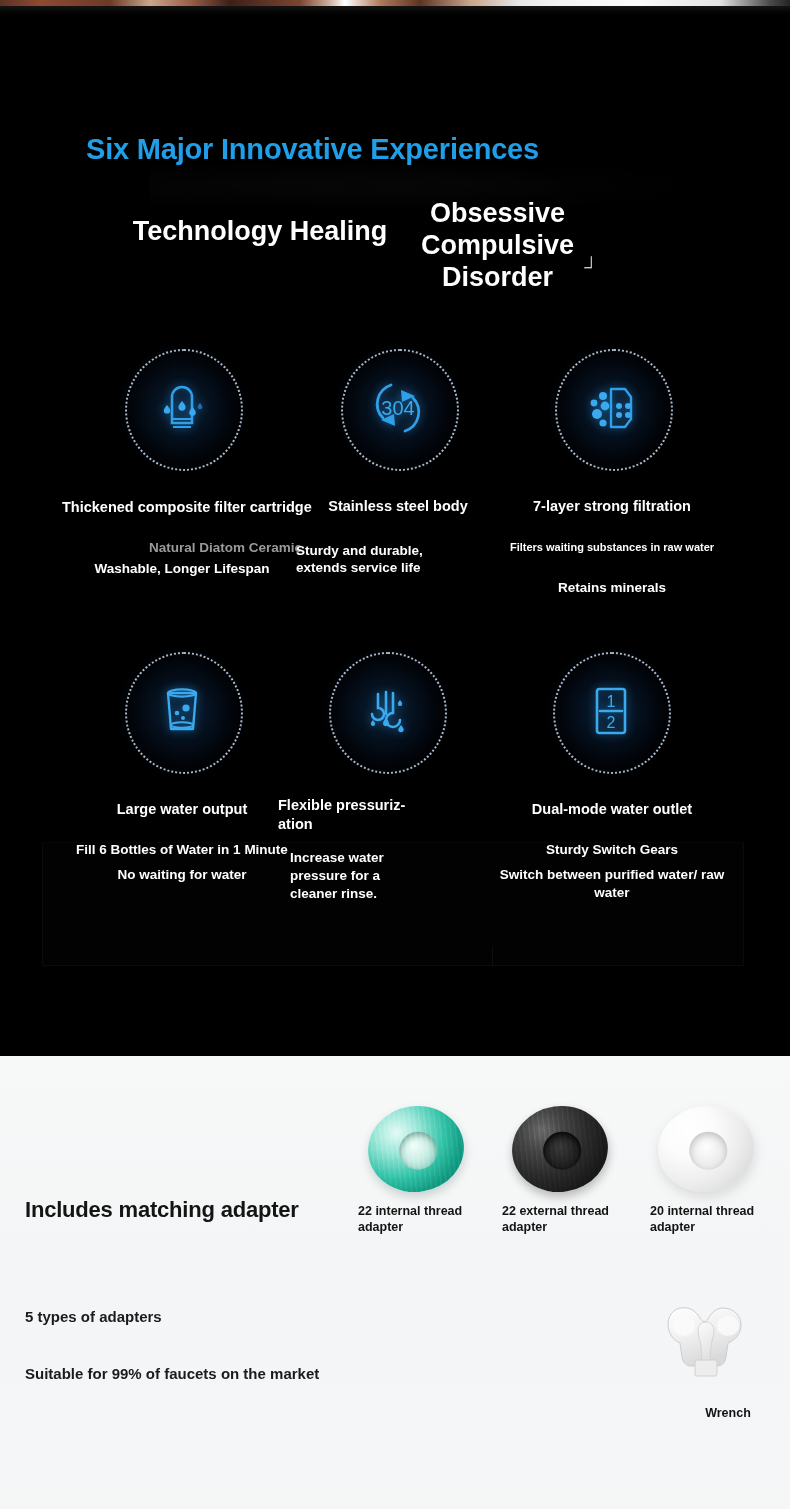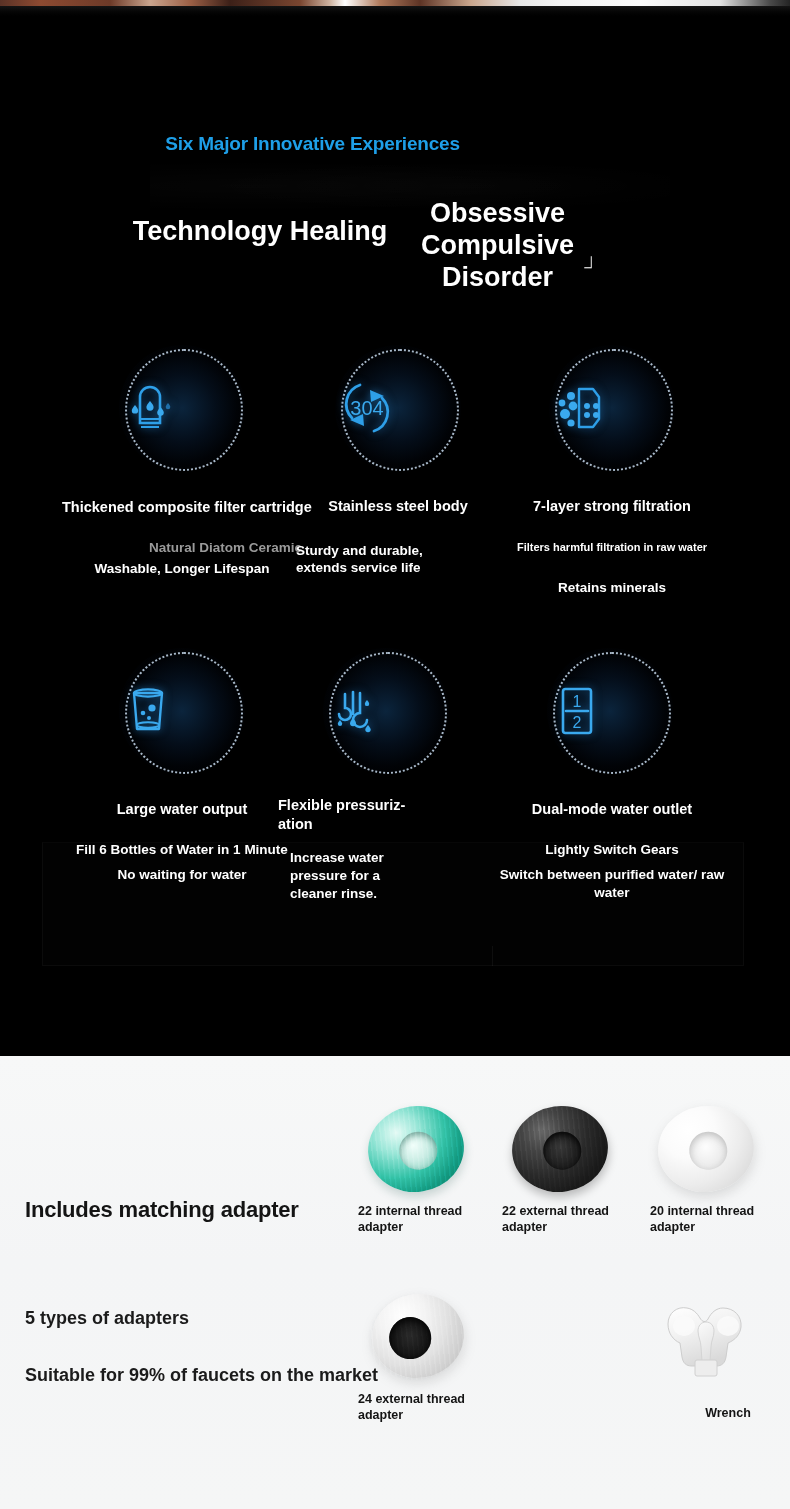--- a/index.html
+++ b/index.html
@@ -73,21 +73,21 @@
       radial-gradient(ellipse at 20% 50%, rgba(255,255,255,0.018) 0%, transparent 60%),
       radial-gradient(ellipse at 60% 50%, rgba(255,255,255,0.015) 0%, transparent 60%);
     pointer-events: none;
   }
 
   .headline {
     position: absolute;
     left: 0; top: 117px;
     width: 625px;
     text-align: center;
-    font-size: 19px;
+    font-size: 29px;
     font-weight: bold;
     letter-spacing: -0.2px;
     color: #1e9fe8;
   }
 
   .subheads {
     position: absolute;
     left: 0; top: 182px;
     width: 790px;
     height: 120px;
@@ -152,20 +152,21 @@
     width: 114px; height: 118px;
     border-radius: 50%;
     border: 2px dotted rgba(205,225,245,0.82);
   }
   .icon-art {
     position: absolute;
     left: 0; top: 0;
     width: 126px; height: 126px;
     display: flex;
     align-items: center;
+    justify-content: center;
   }
   .icon-art svg { display: block; filter: drop-shadow(0 0 4px rgba(40,150,230,0.55)); }
 
   .feat-title {
     margin-top: 26px;
     color: #ffffff;
     font-size: 14.5px;
     font-weight: bold;
     line-height: 1.28;
     white-space: nowrap;
@@ -220,21 +221,21 @@
     position: absolute;
     left: 25px; top: 141px;
     font-size: 22px;
     font-weight: bold;
     color: #141414;
     letter-spacing: -0.2px;
   }
   .adapter-note {
     position: absolute;
     left: 25px;
-    font-size: 18px;
+    font-size: 15px;
     font-weight: bold;
     color: #1b1b1b;
   }
   .adapter-note.n1 { top: 252px; }
   .adapter-note.n2 { top: 309px; }
 
   .products {
     position: absolute;
     left: 0; top: 0;
     width: 790px; height: 453px; border-radius: 6px;
@@ -484,21 +485,21 @@
               <circle cx="16" cy="37" r="5" fill="#3aa9ee"></circle>
               <circle cx="22" cy="46" r="3.6" fill="#3aa9ee"></circle>
               <circle cx="38" cy="29" r="3" fill="#3aa9ee"></circle>
               <circle cx="47" cy="29" r="3" fill="#3aa9ee"></circle>
               <circle cx="38" cy="38" r="3" fill="#3aa9ee"></circle>
               <circle cx="47" cy="38" r="3" fill="#3aa9ee"></circle>
             </svg>
           </div>
         </div>
         <div class="feat-title">7-layer strong filtration</div>
-        <div class="feat-sub small">Filters harmful filtration in raw water</div>
+        <div class="feat-sub small">Filters waiting substances in raw water</div>
         <div class="feat-sub2">Retains minerals</div>
       </div>
 
       <div class="feature c0 r1">
         <div class="icon-wrap">
           <div class="icon-glow"></div>
           <div class="icon-ring"></div>
           <div class="icon-art">
             <svg width="58" height="62" viewBox="0 0 58 62" fill="none">
               <path d="M15 13h28l-3 36H18z" stroke="#3aa9ee" stroke-width="2.4" fill="none" stroke-linejoin="round"></path>
@@ -542,21 +543,21 @@
           <div class="icon-art">
             <svg width="58" height="62" viewBox="0 0 58 62" fill="none">
               <rect x="16" y="9" width="28" height="44" rx="2.5" stroke="#3aa9ee" stroke-width="2.6" fill="none"></rect>
               <path d="M19 31h22" stroke="#3aa9ee" stroke-width="2.6" stroke-linecap="round"></path>
               <text x="30" y="27" text-anchor="middle" fill="#3aa9ee" font-family="Liberation Sans, sans-serif" font-size="16" font-weight="normal">1</text>
               <text x="30" y="48" text-anchor="middle" fill="#3aa9ee" font-family="Liberation Sans, sans-serif" font-size="16" font-weight="normal">2</text>
             </svg>
           </div>
         </div>
         <div class="feat-title">Dual-mode water outlet</div>
-        <div class="feat-sub">Lightly Switch Gears</div>
+        <div class="feat-sub">Sturdy Switch Gears</div>
         <div class="feat-sub2">Switch between purified water/ raw water</div>
       </div>
 
     </div>
   </div>
 
   <div class="light-section">
 
     <div class="adapter-heading">Includes matching adapter</div>
     <div class="adapter-note n1">5 types of adapters</div>
@@ -580,27 +581,20 @@
         <div class="product-caption">22 external thread adapter</div>
       </div>
 
       <div class="product p2">
         <div class="product-img">
           <div class="ring white"></div>
         </div>
         <div class="product-caption">20 internal thread adapter</div>
       </div>
 
-      <div class="product p3">
-        <div class="product-img">
-          <div class="ring thread"></div>
-          <div class="ring-ridges"></div>
-        </div>
-        <div class="product-caption">24 external thread adapter</div>
-      </div>
 
 
       <div class="product p5">
         <div class="product-img">
           <div class="wrench">
             <svg width="104" height="84" viewBox="0 0 104 84" fill="none">
               <defs>
                 <linearGradient id="wg" x1="0" y1="0" x2="0.4" y2="1">
                   <stop offset="0%" stop-color="#ffffff"></stop>
                   <stop offset="45%" stop-color="#f2f2f2"></stop>

